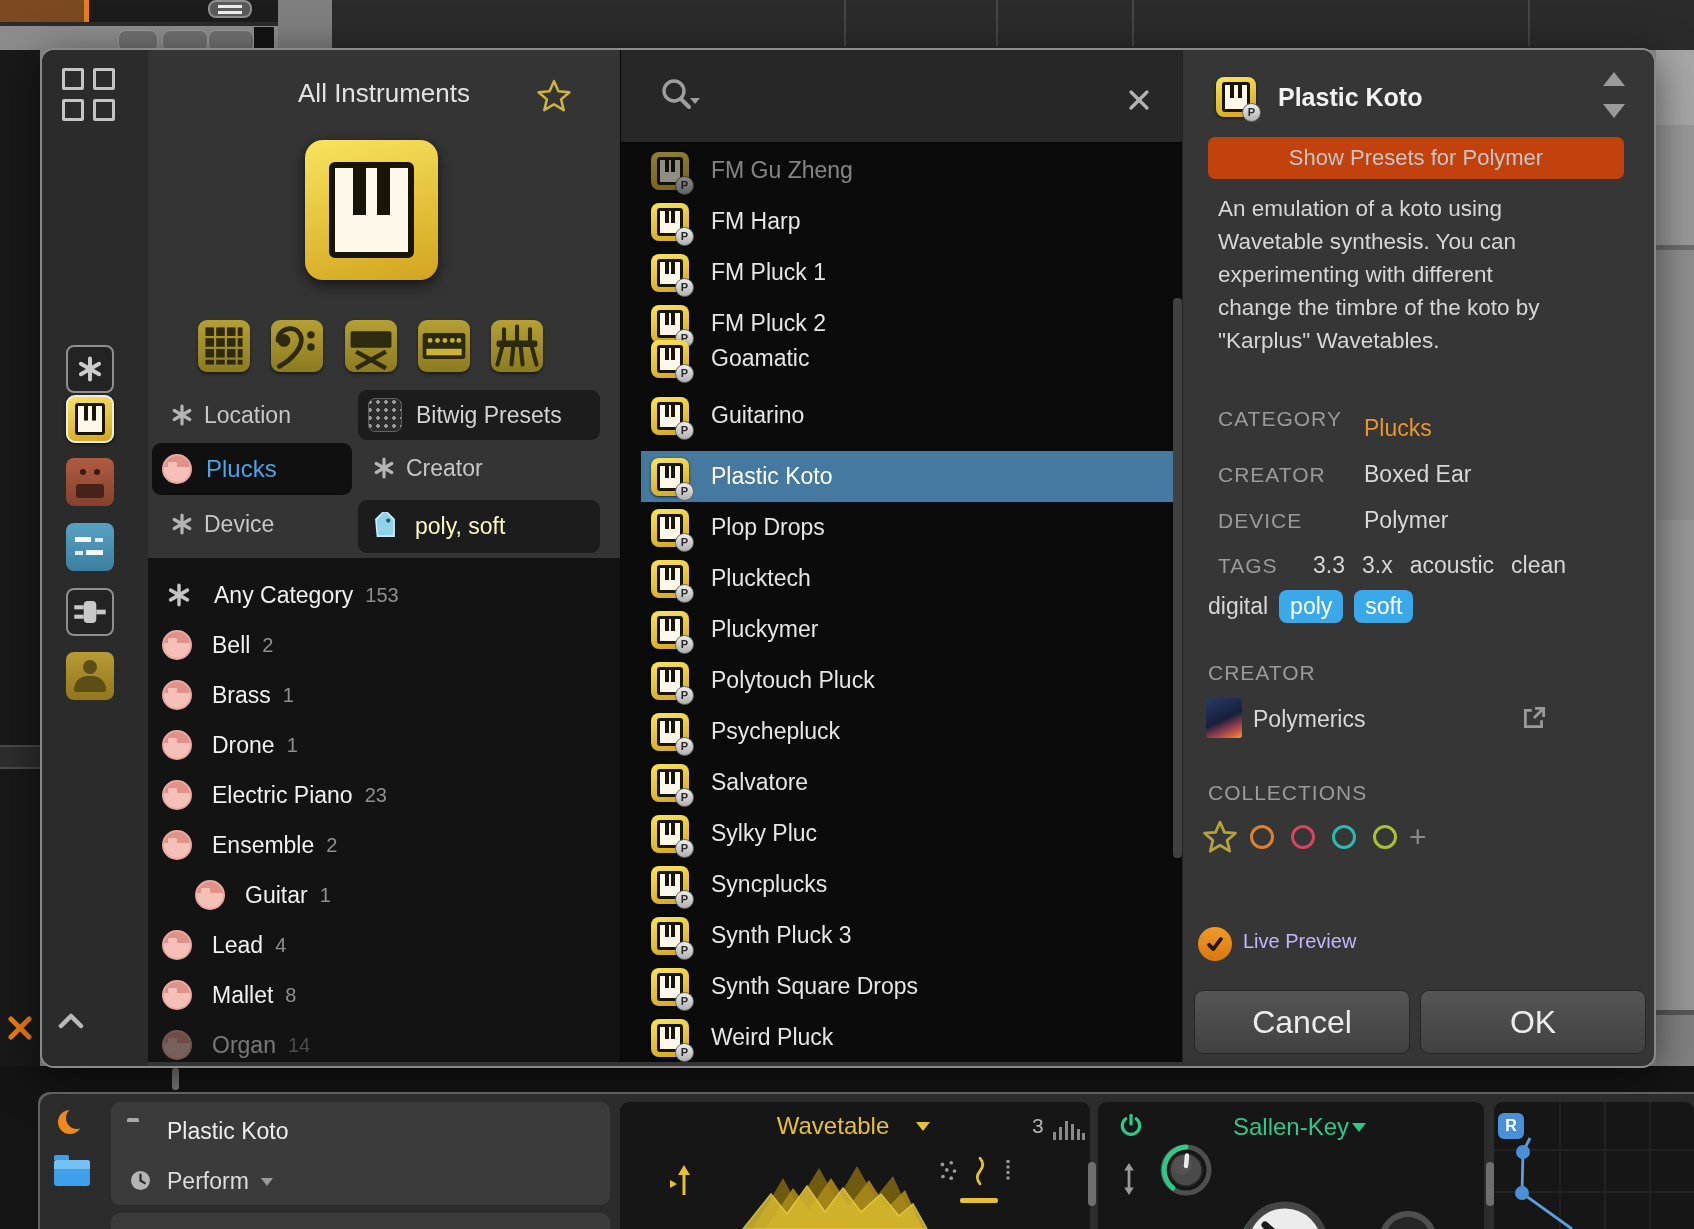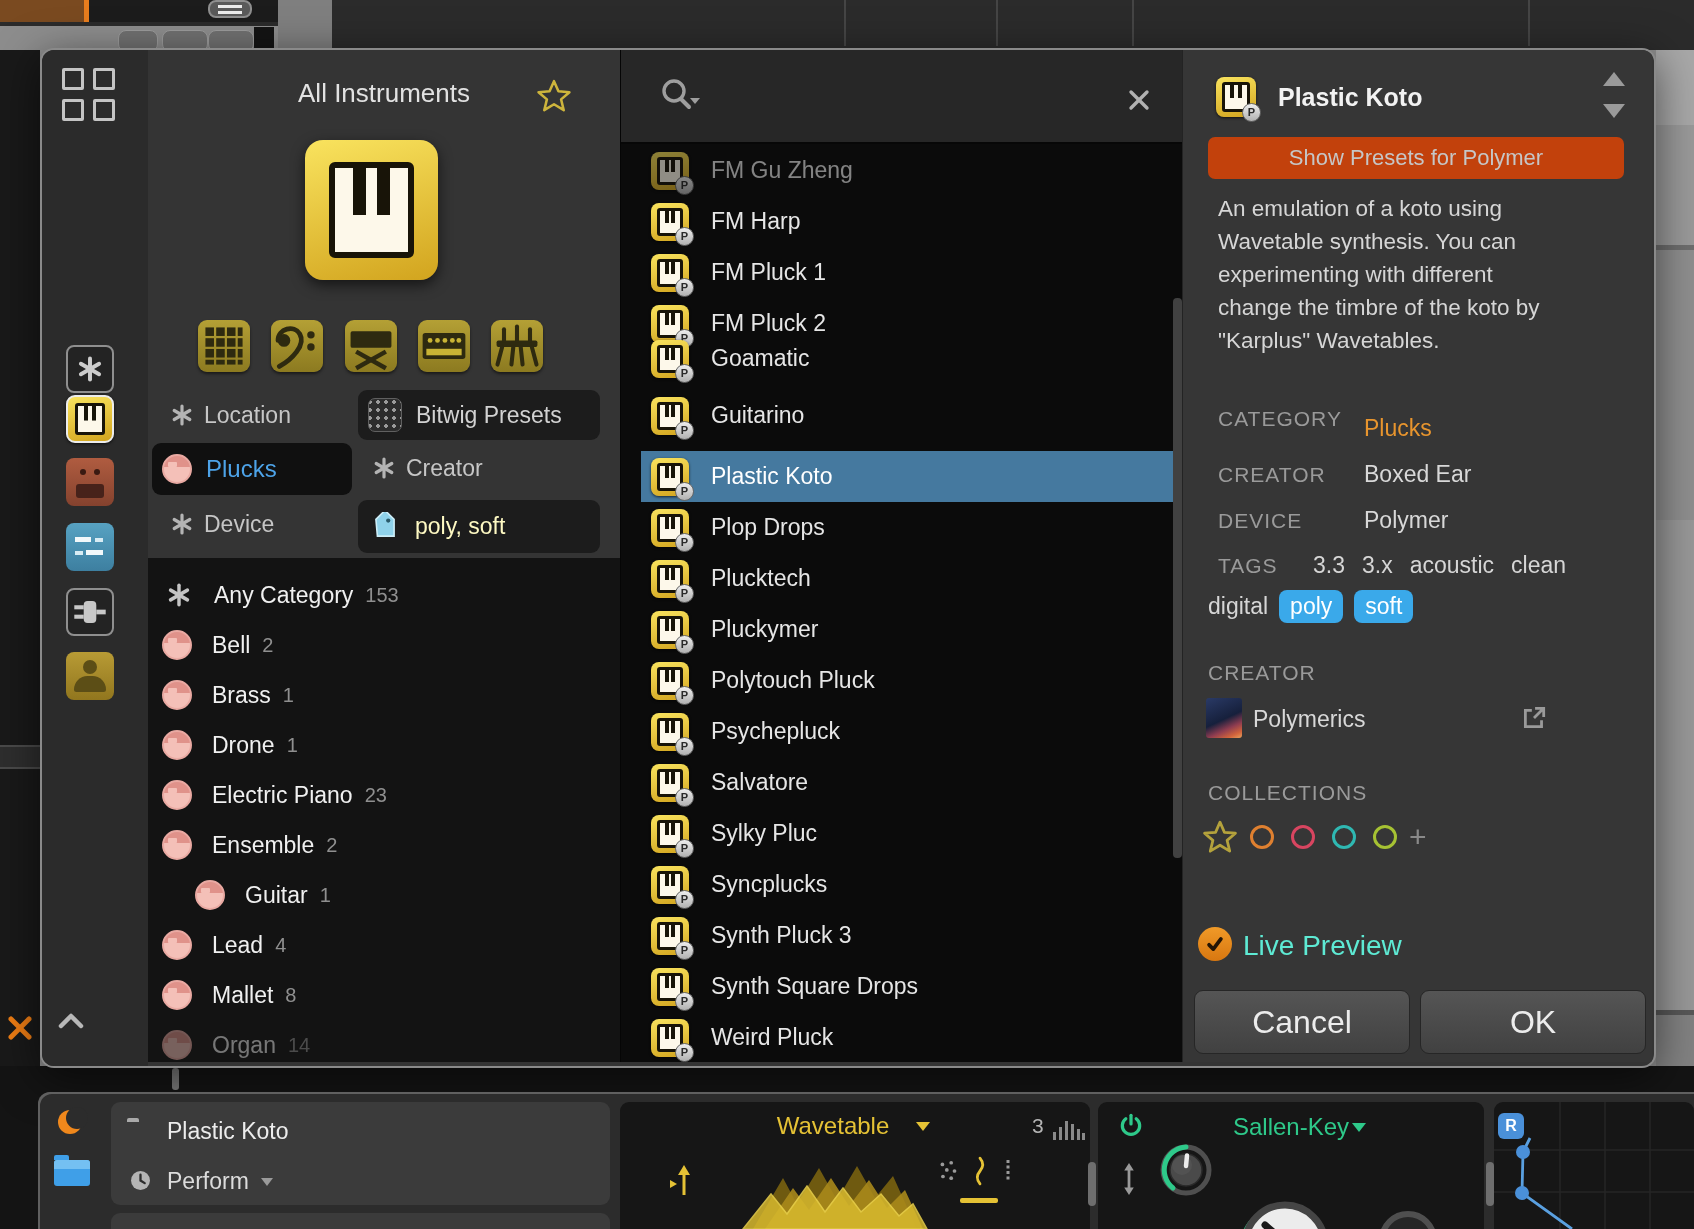--- a/index.html
+++ b/index.html
@@ -527,21 +527,21 @@
       <span class="ring abs" style="left:108px;top:775px;border-color:#d84560;"></span>
       <span class="ring abs" style="left:149px;top:775px;border-color:#2fb8b2;"></span>
       <span class="ring abs" style="left:190px;top:775px;border-color:#a6c233;"></span>
       <div class="abs" style="left:226px;top:770px;font-size:30px;color:#8a8a8a;">+</div>
 
       <div class="abs" style="left:15px;top:877px;width:34px;height:34px;border-radius:50%;background:linear-gradient(#f09a28,#d87710);display:flex;align-items:center;justify-content:center;">
         <svg width="22" height="22" viewBox="0 0 26 26">
             <path d="M6 14 L11 19 L20 7" fill="none" stroke="#241505" stroke-width="4.4" stroke-linecap="round" stroke-linejoin="round"></path>
           </svg>
       </div>
-      <div class="abs" style="left:60px;top:880px;font-size:28px;color:#5eead4;">Live Preview</div>
+      <div class="abs" style="left:60px;top:880px;font-size:20px;color:#c4b5fd;">Live Preview</div>
 
       <div class="btn" style="left:11px;top:940px;width:216px;">Cancel</div>
       <div class="btn" style="left:237px;top:940px;width:226px;">OK</div>
     </div>
   </div>
 
   <div id="bottom">
     <div class="abs" style="left:20px;top:18px;width:26px;height:26px;">
       <span class="abs" style="left:0;top:0;width:24px;height:24px;border-radius:50%;background:#f0881c;"></span>
       <span class="abs" style="left:8px;top:-3px;width:22px;height:22px;border-radius:50%;background:#2c2c2c;"></span>

